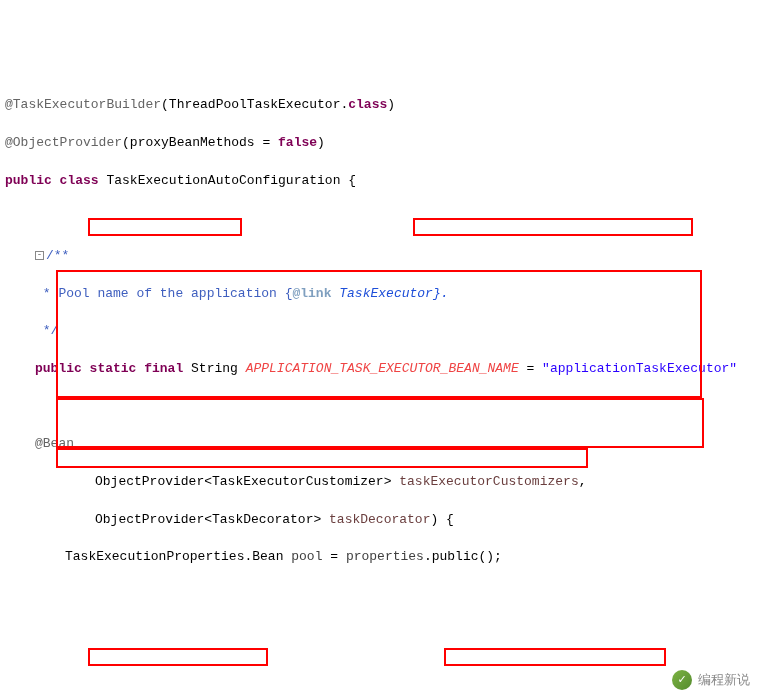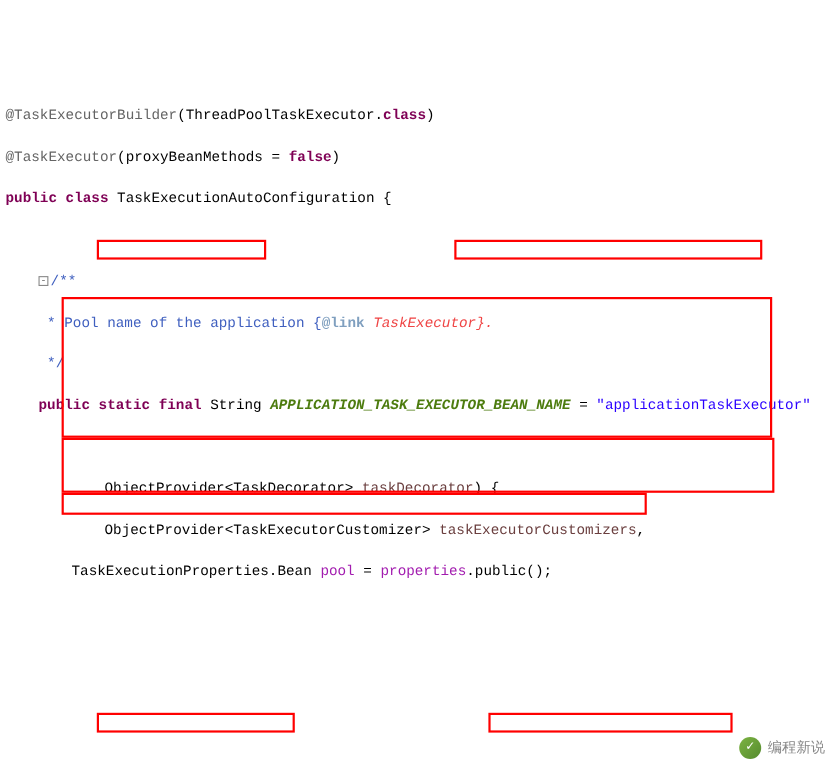--- a/index.html
+++ b/index.html
@@ -36,24 +36,24 @@
     color: #666;
     background: #fff;
     margin-right: 2px;
     vertical-align: middle;
   }
   .kw { color: #7f0055; font-weight: bold; }
   .ann { color: #646464; }
   .str { color: #2a00ff; }
   .doc { color: #3f5fbf; }
   .doctag { color: #7f9fbf; font-weight: bold; }
-  .docitalic { color: #ef4444; font-style: italic; }
-  .italicbold { color: #4d7c0f; font-style: italic; font-weight: bold; }
+  .docitalic { color: #1d4ed8; font-style: italic; }
+  .italicbold { color: #ef4444; font-style: italic; font-weight: normal; }
   .param { color: #6a3e3e; }
-  .var { color: #a21caf; }
+  .var { color: #404040; }
   .redbox {
     position: absolute;
     border: 2px solid #ff0000;
     pointer-events: none;
     z-index: 10;
   }
   .watermark {
     position: absolute;
     right: 8px;
     bottom: 8px;
@@ -77,30 +77,31 @@
     font-size: 11px;
   }
 </style>
 </head>
 <body>
 
 
 
 <div class="code-container">
 <div class="line"><span class="ann">@TaskExecutorBuilder</span><span>(ThreadPoolTaskExecutor.</span><span class="kw">class</span><span>)</span></div>
-<div class="line"><span class="ann">@TaskExecutor</span><span>(proxyBeanMethods = </span><span class="kw">false</span><span>)</span></div>
+<div class="line"><span class="ann">@ObjectProvider</span><span>(proxyBeanMethods = </span><span class="kw">false</span><span>)</span></div>
 <div class="line"><span class="kw">public </span><span class="kw">class </span><span>TaskExecutionAutoConfiguration {</span></div>
 <div class="line">&nbsp;</div>
 <div class="line indent1"><span class="collapse">-</span><span class="doc">/**</span></div>
 <div class="line indent1"><span class="doc"> * Pool name of the application {</span><span class="doctag">@link</span><span class="docitalic"> TaskExecutor}.</span></div>
 <div class="line indent1"><span class="doc"> */</span></div>
 <div class="line indent1"><span class="kw">public </span><span class="kw">static </span><span class="kw">final </span><span>String </span><span class="italicbold">APPLICATION_TASK_EXECUTOR_BEAN_NAME</span><span> = </span><span class="str">"applicationTaskExecutor"</span></div>
 <div class="line">&nbsp;</div>
+<div class="line indent1"><span class="ann">@Bean</span></div>
+<div class="line indent3"><span>ObjectProvider&lt;TaskExecutorCustomizer&gt; </span><span class="param">taskExecutorCustomizers</span><span>,</span></div>
 <div class="line indent3"><span>ObjectProvider&lt;TaskDecorator&gt; </span><span class="param">taskDecorator</span><span>) {</span></div>
-<div class="line indent3"><span>ObjectProvider&lt;TaskExecutorCustomizer&gt; </span><span class="param">taskExecutorCustomizers</span><span>,</span></div>
 <div class="line indent2"><span>TaskExecutionProperties.Bean </span><span class="var">pool</span><span> = </span><span class="var">properties</span><span>.public();</span></div>
 
 
 
 
 
 
 
 
 

